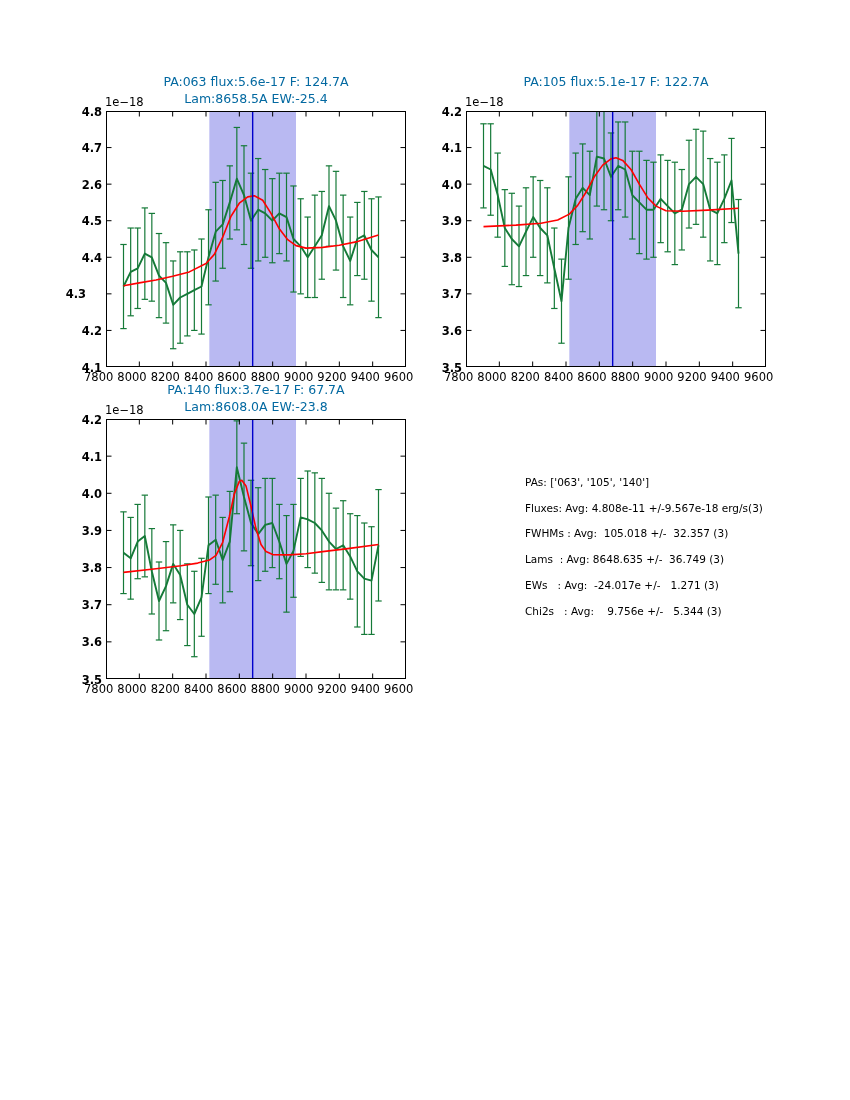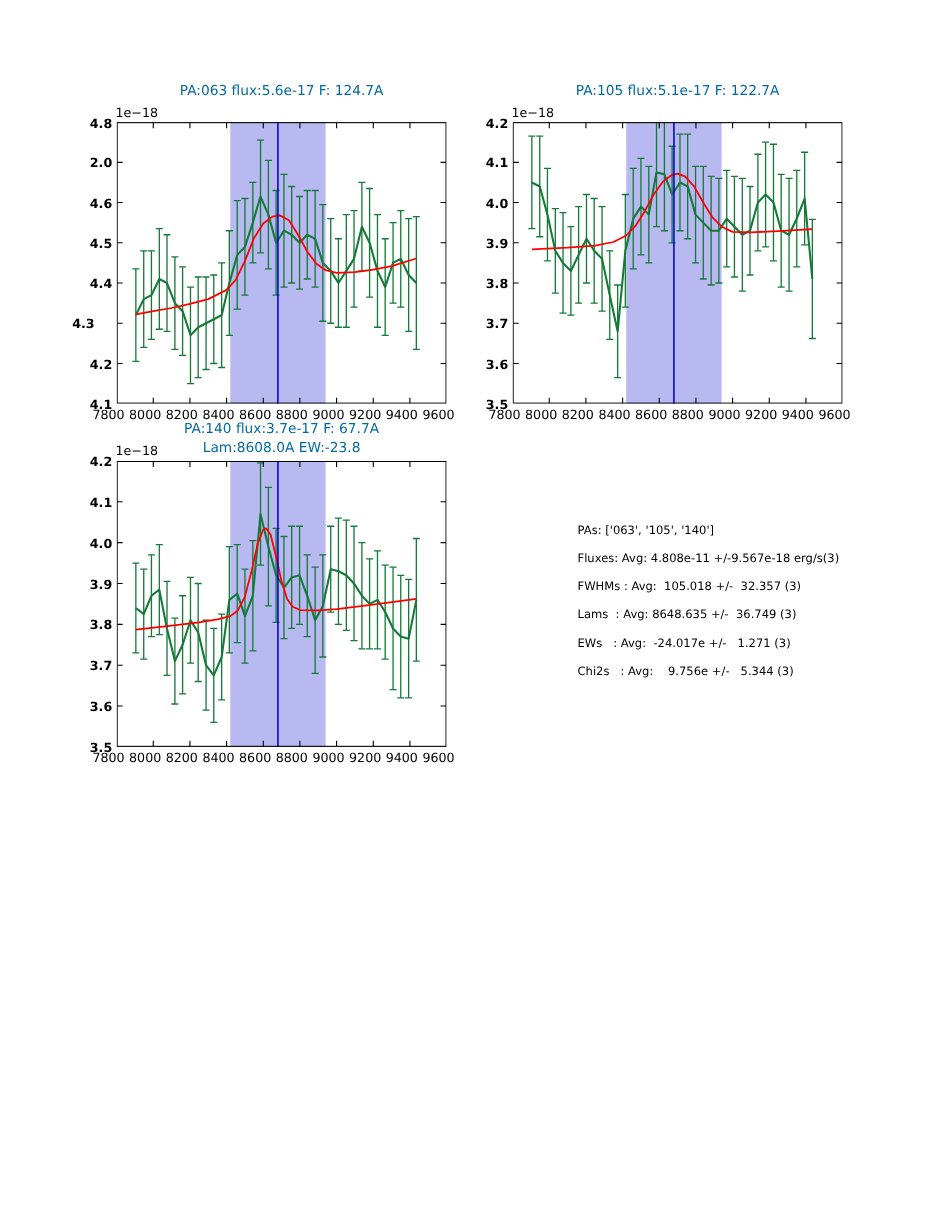--- a/index.html
+++ b/index.html
@@ -12,20 +12,21 @@
   .ticklabel-y{position:absolute;font-size:11.5px;width:34px;text-align:right;color:#000;font-weight:bold;}
   .stats{position:absolute;left:525px;top:435px;width:320px;height:160px;margin-top:41px;}
   .stat-line{position:absolute;left:0;font-size:10.5px;white-space:pre;color:#000;}
 </style>
 </head>
 <body>
 
 <div class="canvas">
 
   <div class="ptitle" style="left:106px;top:74px;width:300px">PA:063 flux:5.6e-17 F: 124.7A</div>
+  <div class="ptitle" style="left:106px;top:91px;width:300px">Lam:8658.5A EW:-25.4</div>
   <div class="offset-label" style="left:105px;top:95px">1e−18</div>
   <svg class="plotsvg" style="left:106px;top:111px" width="300" height="256">
       <rect x="103.33333333333333" y="0" width="86.66666666666667" height="256" fill="#b9b9f2"></rect>
       <g stroke="#157a38" stroke-width="1.2">
         <line x1="17.5" y1="133.485714285714" x2="17.5" y2="217.59999999999985"></line>
         <line x1="14.3" y1="133.485714285714" x2="20.7" y2="133.485714285714"></line>
         <line x1="14.3" y1="217.59999999999985" x2="20.7" y2="217.59999999999985"></line>
         <line x1="24.666666666666668" y1="117.02857142857118" x2="24.666666666666668" y2="204.7999999999998"></line>
         <line x1="21.46666666666667" y1="117.02857142857118" x2="27.866666666666667" y2="117.02857142857118"></line>
         <line x1="21.46666666666667" y1="204.7999999999998" x2="27.866666666666667" y2="204.7999999999998"></line>
@@ -491,22 +492,22 @@
     <div class="ticklabel-x" style="left: 117.333px; top: 370px;">8000</div>
     <div class="ticklabel-x" style="left: 150.667px; top: 370px;">8200</div>
     <div class="ticklabel-x" style="left: 184px; top: 370px;">8400</div>
     <div class="ticklabel-x" style="left: 217.333px; top: 370px;">8600</div>
     <div class="ticklabel-x" style="left: 250.667px; top: 370px;">8800</div>
     <div class="ticklabel-x" style="left: 284px; top: 370px;">9000</div>
     <div class="ticklabel-x" style="left: 317.333px; top: 370px;">9200</div>
     <div class="ticklabel-x" style="left: 350.667px; top: 370px;">9400</div>
     <div class="ticklabel-x" style="left: 384px; top: 370px;">9600</div>
     <div class="ticklabel-y" style="left: 68px; top: 104.5px;">4.8</div>
-    <div class="ticklabel-y" style="left: 68px; top: 141.071px;">2.0</div>
-    <div class="ticklabel-y" style="left: 68px; top: 177.643px;">4.6</div>
+    <div class="ticklabel-y" style="left: 68px; top: 141.071px;">4.7</div>
+    <div class="ticklabel-y" style="left: 68px; top: 177.643px;">2.6</div>
     <div class="ticklabel-y" style="left: 68px; top: 214.214px;">4.5</div>
     <div class="ticklabel-y" style="left: 68px; top: 250.786px;">4.4</div>
     <div class="ticklabel-y" style="left: 52px; top: 287.357px;">4.3</div>
     <div class="ticklabel-y" style="left: 68px; top: 323.929px;">4.2</div>
     <div class="ticklabel-y" style="left: 68px; top: 360.5px;">4.1</div>
     <div class="ticklabel-x" style="left: 444px; top: 370px;">7800</div>
     <div class="ticklabel-x" style="left: 477.333px; top: 370px;">8000</div>
     <div class="ticklabel-x" style="left: 510.667px; top: 370px;">8200</div>
     <div class="ticklabel-x" style="left: 544px; top: 370px;">8400</div>
     <div class="ticklabel-x" style="left: 577.333px; top: 370px;">8600</div>

